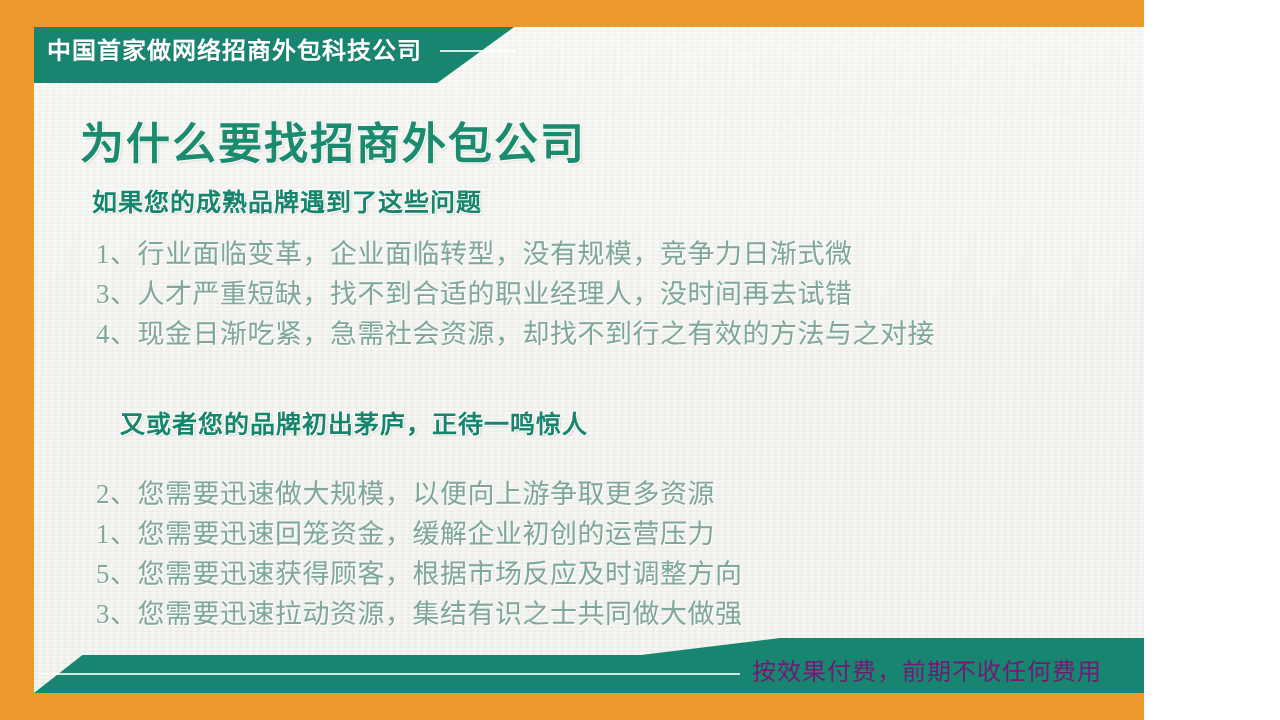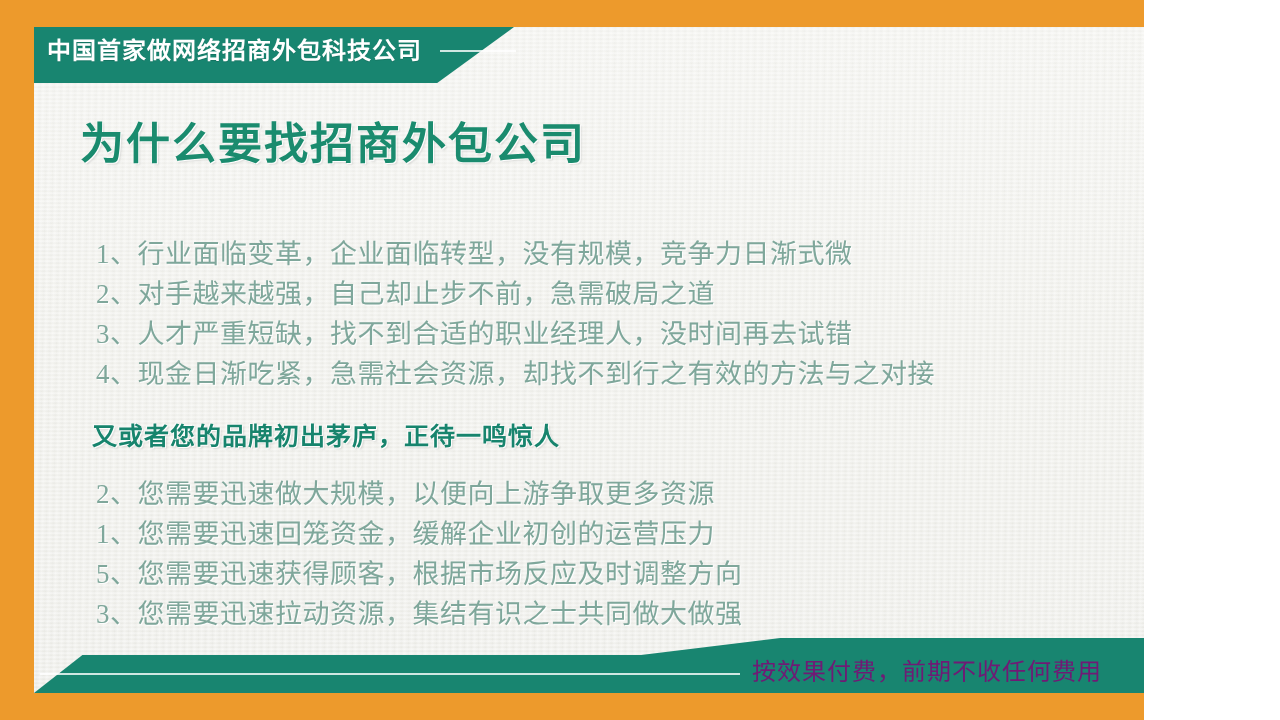--- a/index.html
+++ b/index.html
@@ -108,21 +108,21 @@
     color: #17846D;
     letter-spacing: 1px;
     line-height: 1;
     white-space: nowrap;
     text-shadow:
       1px 1px 0 rgba(255,255,255,0.95),
       -1px -1px 0 rgba(255,255,255,0.75),
        2px 2px 2px rgba(0,0,0,0.10);
   }
   .sec-head.h1 { top: 190px; }
-  .sec-head.h2 { top: 424px; }
+  .sec-head.h2 { top: 412px; margin-left: 28px; }
 
   
   .list {
     position: absolute;
     left: 96px;
     width: 1100px;
   }
   .list.l1 { top: 234px; }
   .list.l2 { top: 474px; }
 
@@ -185,24 +185,24 @@
 <div class="slide">
 
   <div class="paper"></div>
 
   <div class="top-banner"></div>
   <div class="top-banner-line"></div>
   <div class="top-banner-text">中国首家做网络招商外包科技公司</div>
 
   <div class="main-title">为什么要找招商外包公司</div>
 
+  <div class="sec-head h1">如果您的成熟品牌遇到了这些问题</div>
 
   <div class="list l1">
     <div class="list-item">1、行业面临变革，企业面临转型，没有规模，竞争力日渐式微</div>
-    <div class="list-item">2、对手越来越强，自己却止步不前，急需破局之道</div>
     <div class="list-item">3、人才严重短缺，找不到合适的职业经理人，没时间再去试错</div>
     <div class="list-item">4、现金日渐吃紧，急需社会资源，却找不到行之有效的方法与之对接</div>
   </div>
 
   <div class="sec-head h2">又或者您的品牌初出茅庐，正待一鸣惊人</div>
 
   <div class="list l2">
     <div class="list-item">2、您需要迅速做大规模，以便向上游争取更多资源</div>
     <div class="list-item">1、您需要迅速回笼资金，缓解企业初创的运营压力</div>
     <div class="list-item">5、您需要迅速获得顾客，根据市场反应及时调整方向</div>

